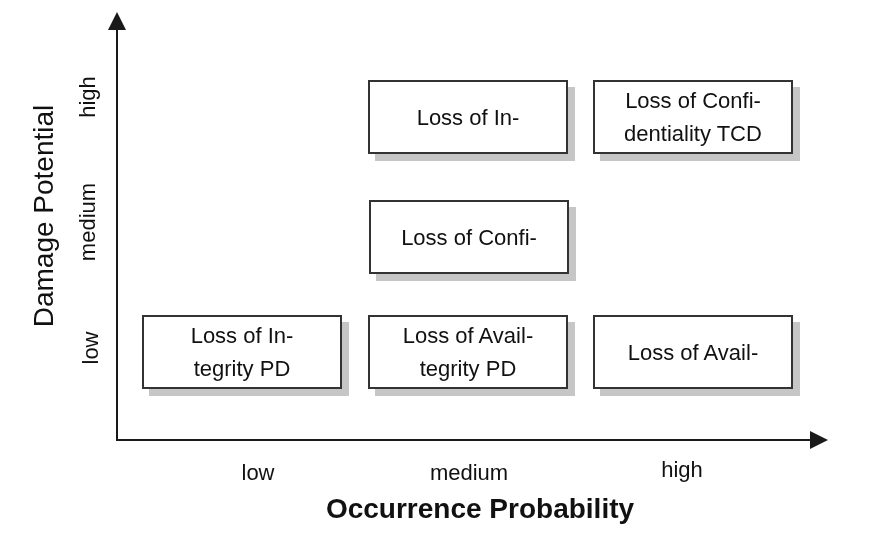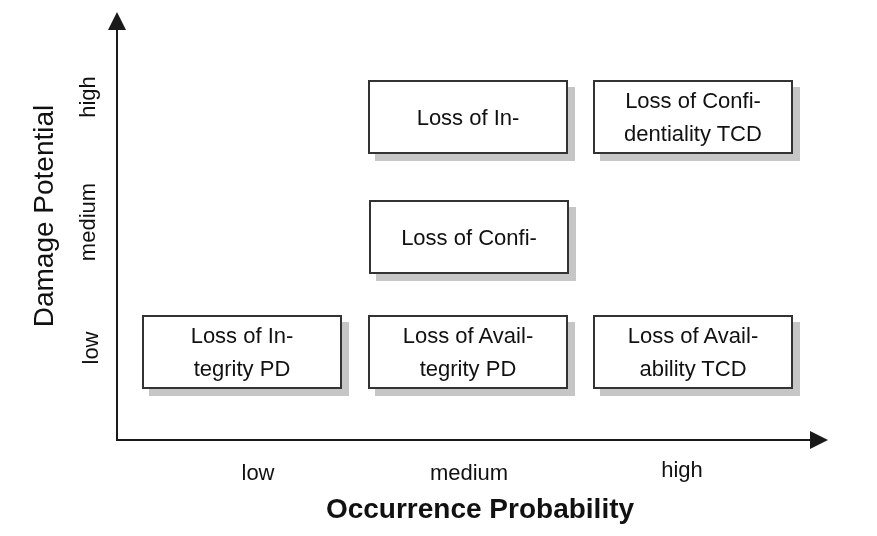--- a/index.html
+++ b/index.html
@@ -77,16 +77,15 @@
   <div class="node n4">
     <span>Loss of In-</span>
     <span>tegrity PD</span>
   </div>
   <div class="node n5">
     <span>Loss of Avail-</span>
     <span>tegrity PD</span>
   </div>
   <div class="node n6">
     <span>Loss of Avail-</span>
-    <span>ability TCD</span>
   </div>
 
 </div>
 
 </body></html>

